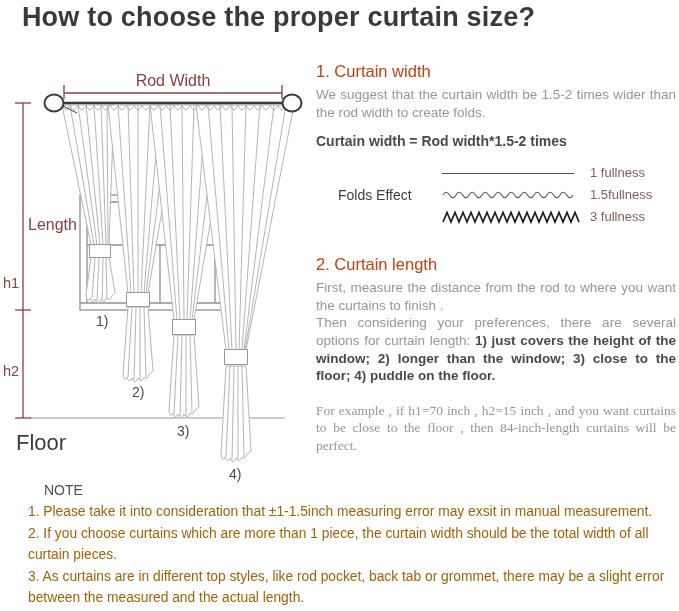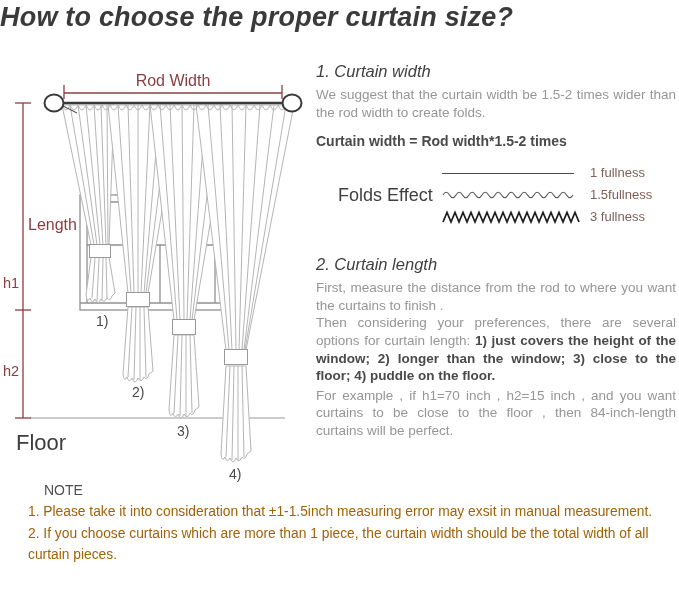--- a/index.html
+++ b/index.html
@@ -1,32 +1,32 @@
 <!DOCTYPE html>
 <html><head>
 <meta charset="utf-8">
 <style>
   html,body{margin:0;padding:0;background:#fff;}
   .page{position:relative;width:679px;height:611px;background:#fff;overflow:hidden;
         font-family:"Liberation Sans",sans-serif;}
-  .title{position:absolute;top:2px;left:0;width:557px;
-         font-size:27px;font-weight:700;color:#3b3a3a;letter-spacing:0.2px;font-style:italic;}
+  .title{position:absolute;top:2px;left:0;width:557px;text-align:center;
+         font-size:27px;font-weight:700;color:#3b3a3a;letter-spacing:0.2px;}
   
   .diagram{position:absolute;left:0;top:56px;width:320px;height:440px;}
   
   .rightcol{position:absolute;left:316px;top:62px;width:360px;}
-  .sec-head{font-size:16.5px;font-weight:400;color:#404040;margin:0 0 5px 0;font-style:italic;}
+  .sec-head{font-size:16.5px;font-weight:400;color:#c2410c;margin:0 0 5px 0;}
   .sec-head.second{margin-top:27px;}
   .body-p{margin:0;font-size:13.5px;line-height:17.6px;color:#969696;text-align:justify;}
-  .body-p.gap{margin-top:2px;}
+  .body-p.gap{margin-top:17px;font-family:Liberation Serif, serif;}
   .formula{margin:12px 0;font-size:14px;font-weight:700;color:#4a4a4a;}
   .boldpart{font-weight:700;color:#4a4a4a;}
   
   .folds{display:grid;grid-template-columns:104px 148px 1fr;margin:13px 0 4px 22px;align-items:center;}
-  .folds-label{grid-column:1;grid-row:2;font-size:18px;color:#3f3f3f;}
+  .folds-label{grid-column:1;grid-row:2;font-size:14px;color:#3f3f3f;}
   .fold-line-cell{grid-column:2;height:22px;display:flex;align-items:center;}
   .fold-name{grid-column:3;font-size:13px;color:#7d5f57;line-height:22px;}
   .straight-line{width:132px;border-top:1.5px solid #4a4a4a;height:0;}
   
   .note{position:absolute;left:28px;top:482px;width:650px;}
   .note-head{font-size:14px;color:#4f4f4f;margin:0 0 3px 16px;font-weight:400;}
   .note-item{margin:0;font-size:13.8px;line-height:21.5px;color:#a16207;}
   svg text{font-family:"Liberation Sans",sans-serif;}
 </style>
 </head>
@@ -197,15 +197,16 @@
     <div class="sec-head second">2. Curtain length</div>
     <p class="body-p">First, measure the distance from the rod to where you want the curtains to finish .</p>
     <p class="body-p"><span>Then considering your preferences, there are several options for curtain length: </span><span class="boldpart">1) just covers the height of the window; 2) longer than the window; 3) close to the floor; 4) puddle on the floor.</span></p>
     <p class="body-p gap">For example , if h1=70 inch , h2=15 inch , and you want curtains to be close to the floor , then 84-inch-length curtains will be perfect.</p>
   </div>
 
   <div class="note">
     <div class="note-head">NOTE</div>
     <p class="note-item">1. Please take it into consideration that ±1-1.5inch measuring error may exsit in manual measurement.</p>
     <p class="note-item">2. If you choose curtains which are more than 1 piece, the curtain width should be the total width of all curtain pieces.</p>
+    <p class="note-item">3. As curtains are in different top styles, like rod pocket, back tab or grommet, there may be a slight error between the measured and the actual length.</p>
   </div>
 
 </div>
 
 </body></html>

